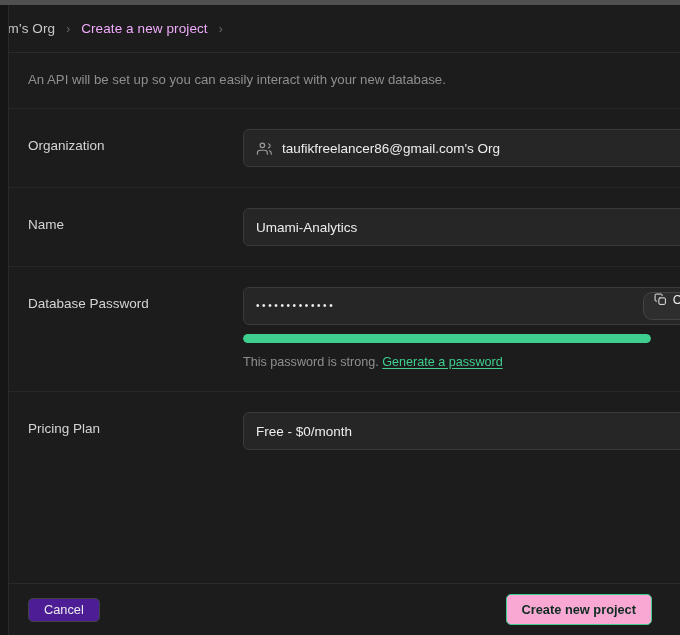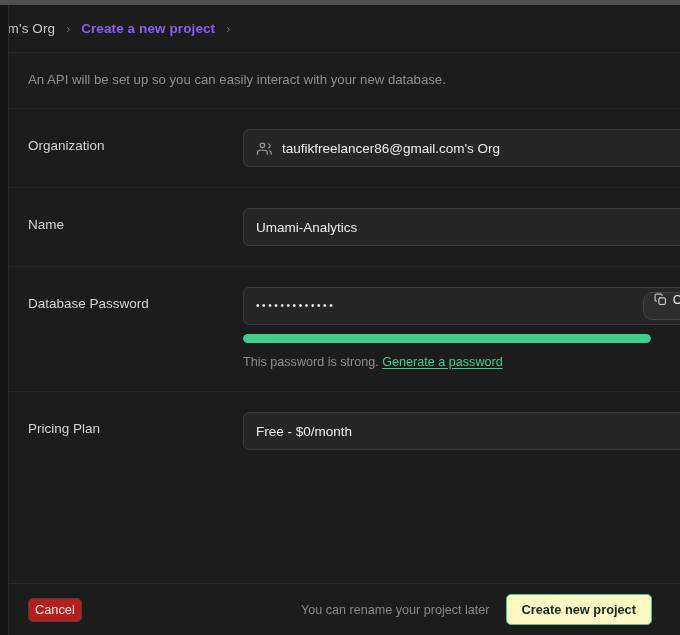--- a/index.html
+++ b/index.html
@@ -52,21 +52,21 @@
     background: #1c1c1c;
     border-bottom: 1px solid #2b2b2b;
     overflow: hidden;
     white-space: nowrap;
   }
   .crumb {
     font-size: 13.5px;
     letter-spacing: .1px;
   }
   .crumb.muted { color: #a7a7a7; font-weight: 400; }
-  .crumb.strong { color: #8b5cf6; font-weight: 700; }
+  .crumb.strong { color: #f0abfc; font-weight: 400; }
   .crumb.first { color: #c9c9c9; font-weight: 400; }
   .crumb-sep {
     color: #6a6a6a;
     font-size: 12px;
     margin: 0 11px;
     display: inline-block;
     transform: translateY(-0.5px);
   }
 
   
@@ -214,22 +214,22 @@
     height: 52px;
     background: #1c1c1c;
     border-top: 1px solid #2b2b2b;
     display: flex;
     align-items: center;
     justify-content: space-between;
     padding: 0 28px 0 28px;
   }
   .btn-cancel {
     height: 24px;
-    padding: 0 6px;
-    background: #b91c1c;
+    padding: 0 15px;
+    background: #4c1d95;
     border: 1px solid #434343;
     border-radius: 5px;
     color: #ededed;
     font-size: 12.8px;
     font-weight: 500;
     cursor: pointer;
     display: flex;
     align-items: center;
   }
   .footer-right {
@@ -237,21 +237,21 @@
     align-items: center;
     gap: 16px;
   }
   .footer-note {
     color: #8a8a8a;
     font-size: 12.6px;
   }
   .btn-primary {
     height: 31px;
     padding: 0 15px;
-    background: #fef9c3;
+    background: #f9a8d4;
     border: 1px solid #3ecf8e;
     border-radius: 5px;
     color: #0d2b20;
     font-size: 12.8px;
     font-weight: 700;
     cursor: pointer;
     display: flex;
     align-items: center;
   }
 </style>
@@ -355,18 +355,17 @@
         </div>
 
       </div>
     </div>
 
   </div>
 
   <div class="footer">
     <button class="btn-cancel">Cancel</button>
     <div class="footer-right">
-      <span class="footer-note">You can rename your project later</span>
       <button class="btn-primary">Create new project</button>
     </div>
   </div>
 
 </div>
 
 </body></html>

